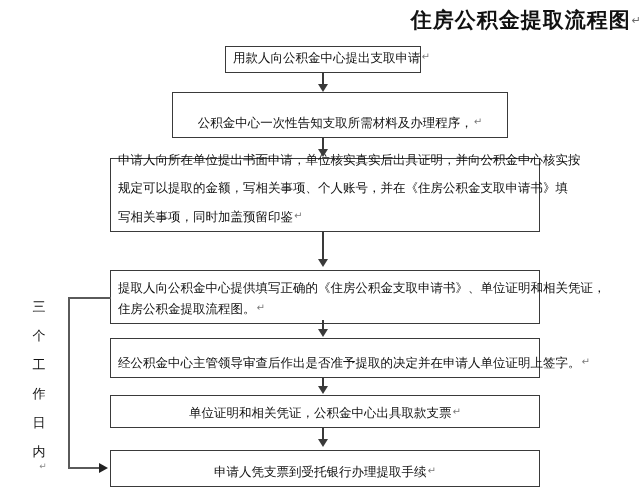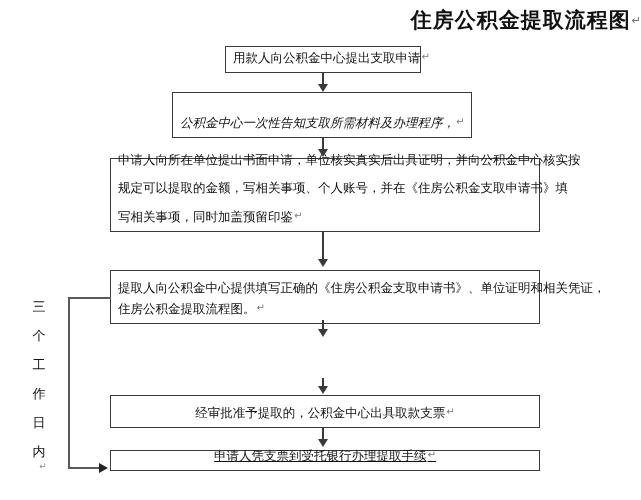--- a/index.html
+++ b/index.html
@@ -135,21 +135,21 @@
     <span>住房公积金提取流程图</span><span class="pmark">↵</span>
   </div>
 
   <div class="node center" style="left:225px; top:46px; width:196px; height:27px;">
     <div class="line"><span>用款人向公积金中心提出支取申请</span><span class="pmark">↵</span></div>
   </div>
 
   <div class="vline" style="left:322px; top:73px; height:12px;"></div>
   <div class="arrowdown" style="left:318px; top:84px;"></div>
 
-  <div class="node center" style="left:172px; top:92px; width:300px; height:46px;font-style:italic;">
+  <div class="node center" style="left:172px; top:92px; width:336px; height:46px;">
     <div class="line"><span>公积金中心一次性告知支取所需材料及办理程序，</span><span class="pmark">↵</span></div>
   </div>
 
   <div class="vline" style="left:322px; top:138px; height:12px;"></div>
   <div class="arrowdown" style="left:318px; top:149px;"></div>
 
   <div class="node justify" style="left:110px; top:158px; width:430px; height:74px;gap:8px;">
     <div class="line"><span>申请人向所在单位提出书面申请，单位核实真实后出具证明，并向公积金中心核实按</span></div>
     <div class="line"><span>规定可以提取的金额，写相关事项、个人账号，并在《住房公积金支取申请书》填</span></div>
     <div class="line"><span>写相关事项，同时加盖预留印鉴</span><span class="pmark">↵</span></div>
@@ -159,32 +159,35 @@
   <div class="arrowdown" style="left:318px; top:259px;"></div>
 
   <div class="node justify" style="left:110px; top:270px; width:430px; height:54px;">
     <div class="line"><span>提取人向公积金中心提供填写正确的《住房公积金支取申请书》、单位证明和相关凭证，</span></div>
     <div class="line"><span>住房公积金提取流程图。</span><span class="pmark">↵</span></div>
   </div>
 
   <div class="vline" style="left:322px; top:320px; height:10px;"></div>
   <div class="arrowdown" style="left:318px; top:329px;"></div>
 
+  <div class="node center" style="left:110px; top:338px; width:430px; height:40px;">
+    <div class="line"><span>经公积金中心主管领导审查后作出是否准予提取的决定并在申请人单位证明上签字。</span><span class="pmark">↵</span></div>
+  </div>
 
   <div class="vline" style="left:322px; top:378px; height:9px;"></div>
   <div class="arrowdown" style="left:318px; top:386px;"></div>
 
   <div class="node center" style="left:110px; top:395px; width:430px; height:33px;">
-    <div class="line"><span>经审批准予提取的，公积金中心出具取款支票</span><span class="pmark">↵</span></div>
+    <div class="line"><span>单位证明和相关凭证，公积金中心出具取款支票</span><span class="pmark">↵</span></div>
   </div>
 
   <div class="vline" style="left:322px; top:428px; height:12px;"></div>
   <div class="arrowdown" style="left:318px; top:439px;"></div>
 
-  <div class="node center" style="left:110px; top:450px; width:430px; height:21px;text-decoration:underline;">
+  <div class="node center" style="left:110px; top:450px; width:430px; height:37px;">
     <div class="line"><span>申请人凭支票到受托银行办理提取手续</span><span class="pmark">↵</span></div>
   </div>
 
   <div class="hline" style="left:68px; top:297px; width:43px;"></div>
   <div class="vline-soft" style="left:68px; top:297px; height:171px;"></div>
   <div class="hline" style="left:68px; top:467px; width:32px;"></div>
   <div class="arrowright" style="left:99px; top:463px;"></div>
 
   <div class="vlabel" style="left:26px; top:292px; width:26px;">
     <span class="ch">三</span>

